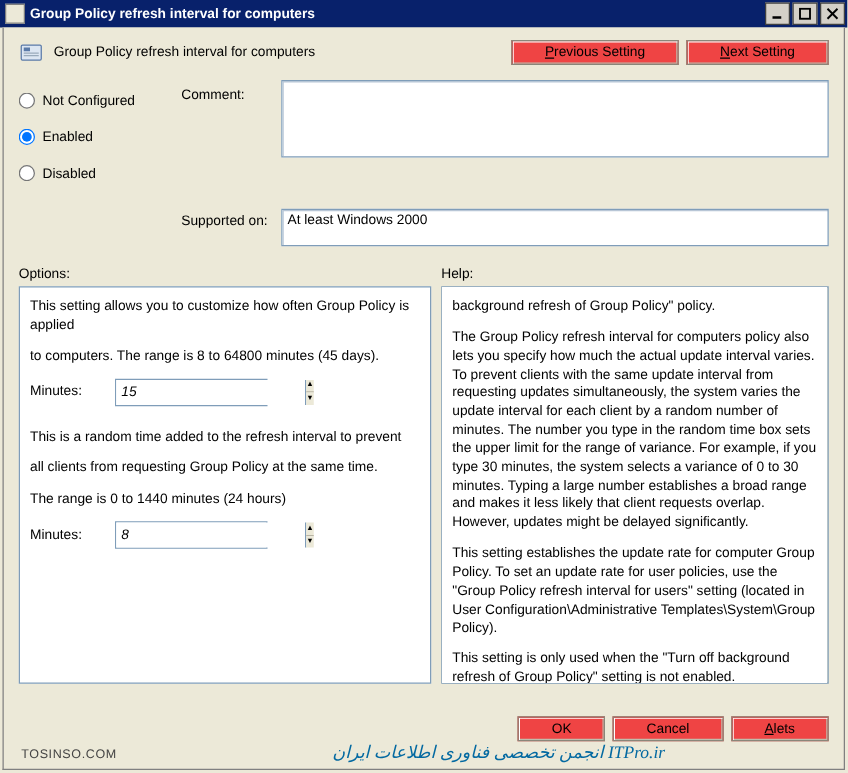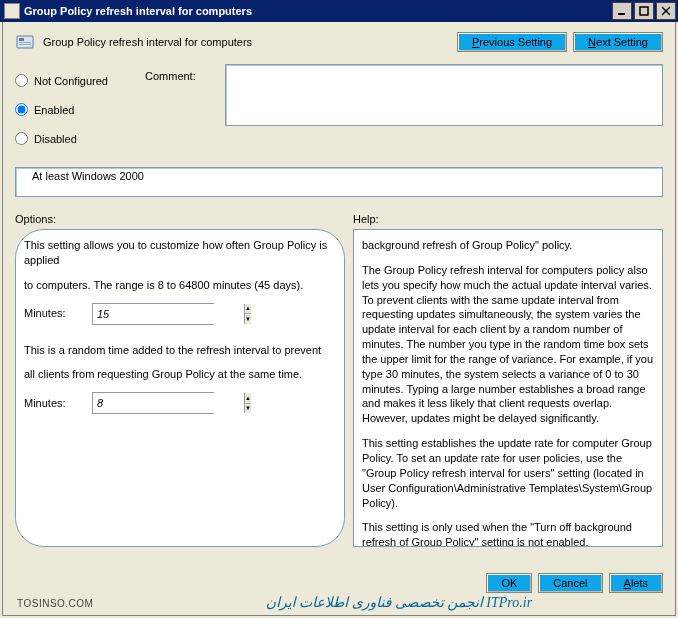--- a/index.html
+++ b/index.html
@@ -65,22 +65,22 @@
   .hdr-icon {
     width: 20px; height: 20px;
     margin-right: 8px;
     display: inline-flex; align-items: center; justify-content: center;
   }
   .hdr-icon svg { width: 20px; height: 20px; }
   .hdr-title { font-size: 11px; }
   .hdr-spacer { flex: 1; }
   .btn {
     border: 1px solid #8a867a;
-    background: #0ea5e9;
-    padding: 3px 14px;
+    background: #ef4444;
+    padding: 3px 26px;
     font-family: inherit;
     font-size: 11px;
     cursor: pointer;
     margin-left: 6px;
     box-shadow: inset 1px 1px 0 #fff, inset -1px -1px 0 #c0bcac;
   }
 
   .u { text-decoration: underline; }
 
   
@@ -116,21 +116,21 @@
     resize: none;
     font-family: inherit;
     font-size: 11px;
     padding: 2px;
     overflow-y: scroll;
   }
   .supported-box {
     width: 100%;
     height: 30px;
     font-size: 11px;
-    padding: 2px 16px;
+    padding: 2px 4px;
     overflow-y: scroll;
   }
 
   .supported-row {
     display: flex;
     padding: 6px 12px 10px 12px;
   }
   .supported-row .label-col { padding-top: 4px; width: 210px; text-align: left; }
   .supported-row .sp-lbl { padding-left: 130px; }
 
@@ -151,21 +151,21 @@
   .panel {
     border: 1px solid #7f9db9;
     background: #fff;
     height: 318px;
     box-sizing: border-box;
     overflow-y: auto;
     padding: 8px;
     font-size: 11px;
     line-height: 1.35;
   }
-  .panel.left { width: 330px; border-radius: 29px; }
+  .panel.left { width: 330px; }
   .panel.right { flex: 1; overflow-y: scroll; }
 
   .opt-para { margin: 0 0 10px 0; }
   .opt-row {
     display: flex;
     align-items: center;
     margin: 4px 0 14px 0;
     gap: 12px;
   }
   .opt-row label { width: 56px; }
@@ -290,20 +290,21 @@
     </div>
     <div class="label-col">
       <span>Comment:</span>
     </div>
     <div class="field-col">
       <textarea class="sunken-box comment-box" style=""></textarea>
     </div>
   </div>
 
   <div class="supported-row">
+    <div class="label-col"><span class="sp-lbl">Supported on:</span></div>
     <div class="field-col">
       <div class="sunken-box supported-box">
         <span>At least Windows 2000</span>
       </div>
     </div>
   </div>
 
   <div class="panels-hdr">
     <div class="left"><span>Options:</span></div>
     <div class="right"><span>Help:</span></div>
@@ -319,20 +320,21 @@
         <div class="spin-wrap">
           <input type="text" value="15" style="">
           <div class="spin-btns">
             <div class="spin-btn">▲</div>
             <div class="spin-btn">▼</div>
           </div>
         </div>
       </div>
       <p class="opt-para" style="margin-top:18px">This is a random time added to the refresh interval to prevent</p>
       <p class="opt-para">all clients from requesting Group Policy at the same time.</p>
+      <p class="opt-para">The range is 0 to 1440 minutes (24 hours)</p>
       <div class="opt-row">
         <label>Minutes:</label>
         <div class="spin-wrap">
           <input type="text" value="8" style="">
           <div class="spin-btns">
             <div class="spin-btn">▲</div>
             <div class="spin-btn">▼</div>
           </div>
         </div>
       </div>

